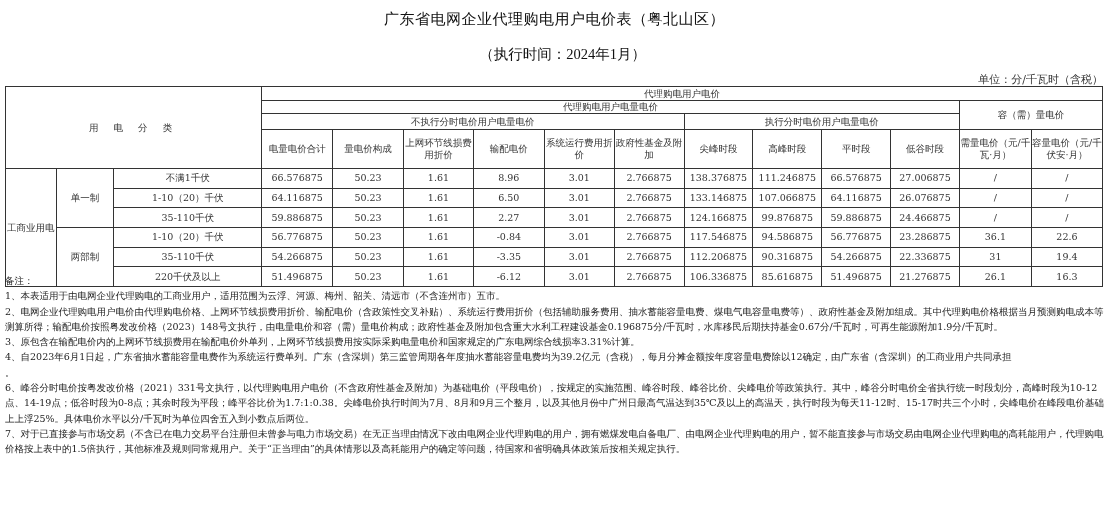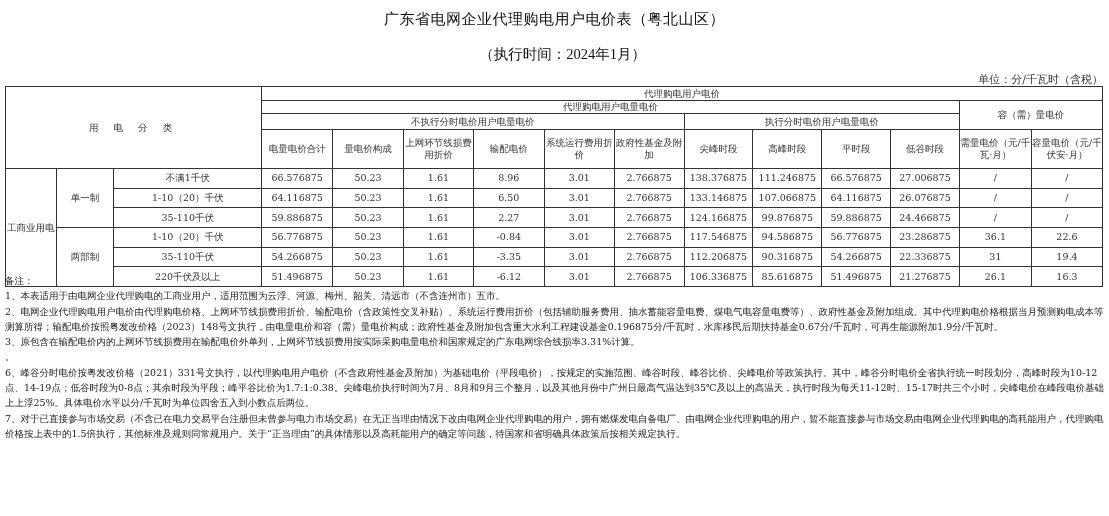--- a/index.html
+++ b/index.html
@@ -191,16 +191,17 @@
     <td>16.3</td>
   </tr>
 </tbody>
   </table>
 
 <div class="notes">
   <p>备注：</p>
   <p>1、本表适用于由电网企业代理购电的工商业用户，适用范围为云浮、河源、梅州、韶关、清远市（不含连州市）五市。</p>
   <p>2、电网企业代理购电用户电价由代理购电价格、上网环节线损费用折价、输配电价（含政策性交叉补贴）、系统运行费用折价（包括辅助服务费用、抽水蓄能容量电费、煤电气电容量电费等）、政府性基金及附加组成。其中代理购电价格根据当月预测购电成本等测算所得；输配电价按照粤发改价格（2023）148号文执行，由电量电价和容（需）量电价构成；政府性基金及附加包含重大水利工程建设基金0.196875分/千瓦时，水库移民后期扶持基金0.67分/千瓦时，可再生能源附加1.9分/千瓦时。</p>
   <p>3、原包含在输配电价内的上网环节线损费用在输配电价外单列，上网环节线损费用按实际采购电量电价和国家规定的广东电网综合线损率3.31%计算。</p>
+  <p>4、自2023年6月1日起，广东省抽水蓄能容量电费作为系统运行费单列。广东（含深圳）第三监管周期各年度抽水蓄能容量电费均为39.2亿元（含税），每月分摊金额按年度容量电费除以12确定，由广东省（含深圳）的工商业用户共同承担</p>
   <p>。</p>
   <p>6、峰谷分时电价按粤发改价格（2021）331号文执行，以代理购电用户电价（不含政府性基金及附加）为基础电价（平段电价），按规定的实施范围、峰谷时段、峰谷比价、尖峰电价等政策执行。其中，峰谷分时电价全省执行统一时段划分，高峰时段为10-12点、14-19点；低谷时段为0-8点；其余时段为平段；峰平谷比价为1.7:1:0.38。尖峰电价执行时间为7月、8月和9月三个整月，以及其他月份中广州日最高气温达到35℃及以上的高温天，执行时段为每天11-12时、15-17时共三个小时，尖峰电价在峰段电价基础上上浮25%。具体电价水平以分/千瓦时为单位四舍五入到小数点后两位。</p>
   <p>7、对于已直接参与市场交易（不含已在电力交易平台注册但未曾参与电力市场交易）在无正当理由情况下改由电网企业代理购电的用户，拥有燃煤发电自备电厂、由电网企业代理购电的用户，暂不能直接参与市场交易由电网企业代理购电的高耗能用户，代理购电价格按上表中的1.5倍执行，其他标准及规则同常规用户。关于“正当理由”的具体情形以及高耗能用户的确定等问题，待国家和省明确具体政策后按相关规定执行。</p>
 </div>
 
 </body></html>

